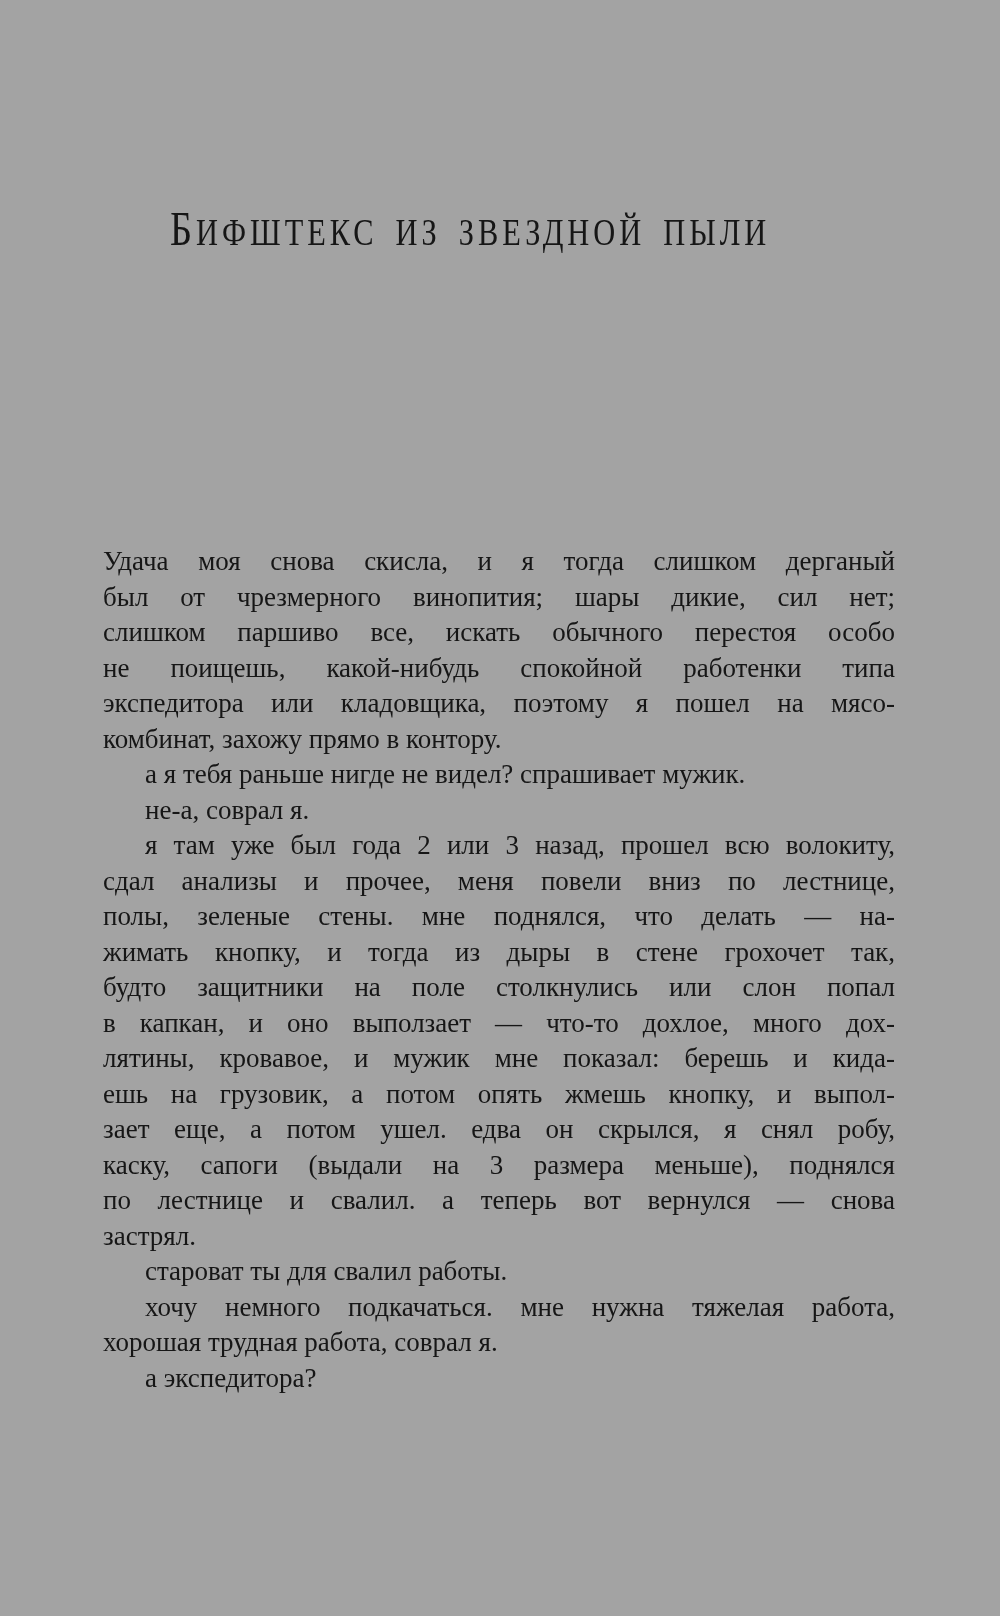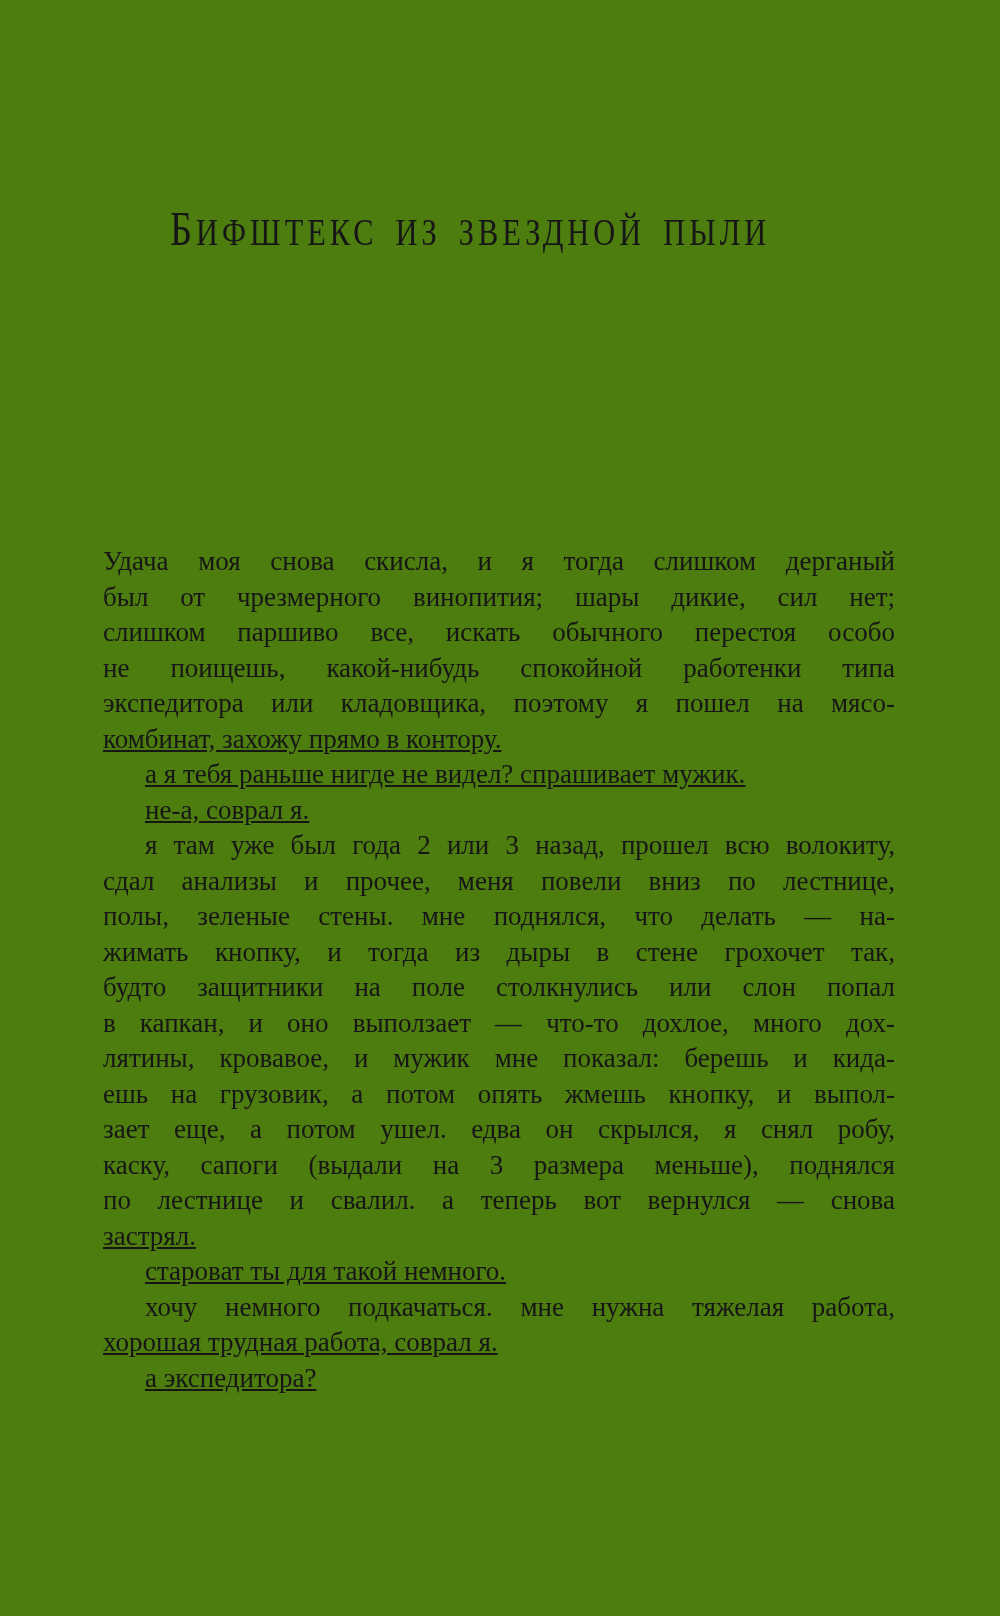--- a/index.html
+++ b/index.html
@@ -50,30 +50,29 @@
   }
   .tline {
     text-align: justify;
     text-align-last: justify;
     text-justify: inter-word;
     white-space: normal;
   }
   .tline.para-end {
     text-align: left;
     text-align-last: left;
-    text-decoration: underline;
   }
   .tline.indent {
     text-indent: 42px;
   }
 </style>
 </head>
 <body>
 
-<div class="page" style="background: #4d7c0f; color: rgb(22, 22, 22);">
+<div class="page" style="background: #a3a3a3; color: rgb(22, 22, 22);">
 
   <div class="chapter-title"><span class="title-initial">Б</span><span class="title-rest">ифштекс из звездной пыли</span></div>
 
   <div class="text-block">
       <div class="tline">Удача моя снова скисла, и я тогда слишком дерганый</div>
       <div class="tline">был от чрезмерного винопития; шары дикие, сил нет;</div>
       <div class="tline">слишком паршиво все, искать обычного перестоя особо</div>
       <div class="tline">не поищешь, какой-нибудь спокойной работенки типа</div>
       <div class="tline">экспедитора или кладовщика, поэтому я пошел на мясо-</div>
       <div class="tline para-end">комбинат, захожу прямо в контору.</div>
@@ -84,19 +83,19 @@
       <div class="tline">полы, зеленые стены. мне поднялся, что делать — на-</div>
       <div class="tline">жимать кнопку, и тогда из дыры в стене грохочет так,</div>
       <div class="tline">будто защитники на поле столкнулись или слон попал</div>
       <div class="tline">в капкан, и оно выползает — что-то дохлое, много дох-</div>
       <div class="tline">лятины, кровавое, и мужик мне показал: берешь и кида-</div>
       <div class="tline">ешь на грузовик, а потом опять жмешь кнопку, и выпол-</div>
       <div class="tline">зает еще, а потом ушел. едва он скрылся, я снял робу,</div>
       <div class="tline">каску, сапоги (выдали на 3 размера меньше), поднялся</div>
       <div class="tline">по лестнице и свалил. а теперь вот вернулся — снова</div>
       <div class="tline para-end">застрял.</div>
-      <div class="tline indent para-end">староват ты для такой немного.</div>
+      <div class="tline indent para-end">староват ты для свалил работы.</div>
       <div class="tline indent">хочу немного подкачаться. мне нужна тяжелая работа,</div>
       <div class="tline para-end">хорошая трудная работа, соврал я.</div>
       <div class="tline indent para-end">а экспедитора?</div>
     </div>
 
 </div>
 
 </body></html>

